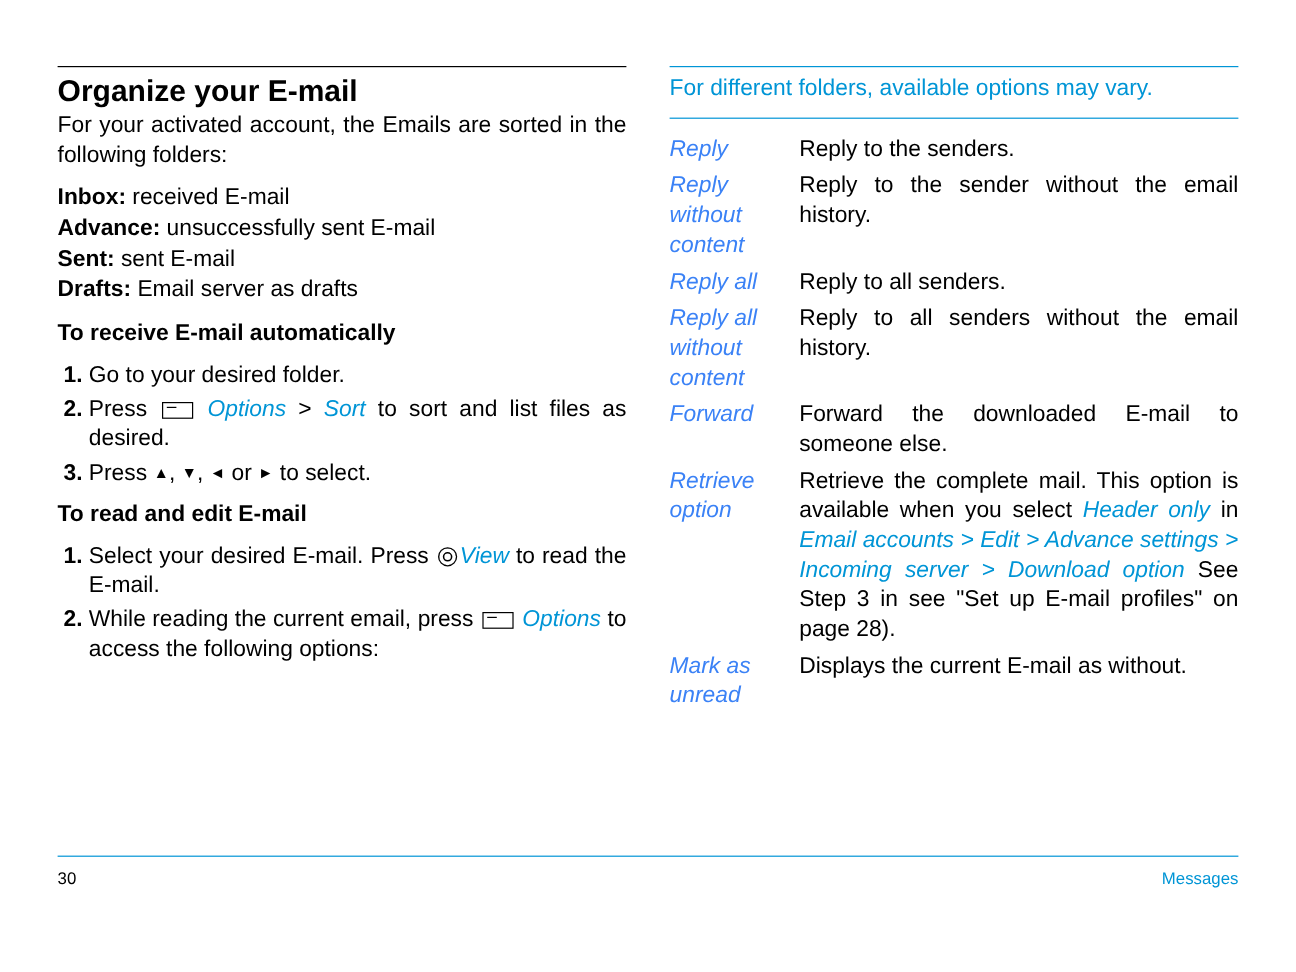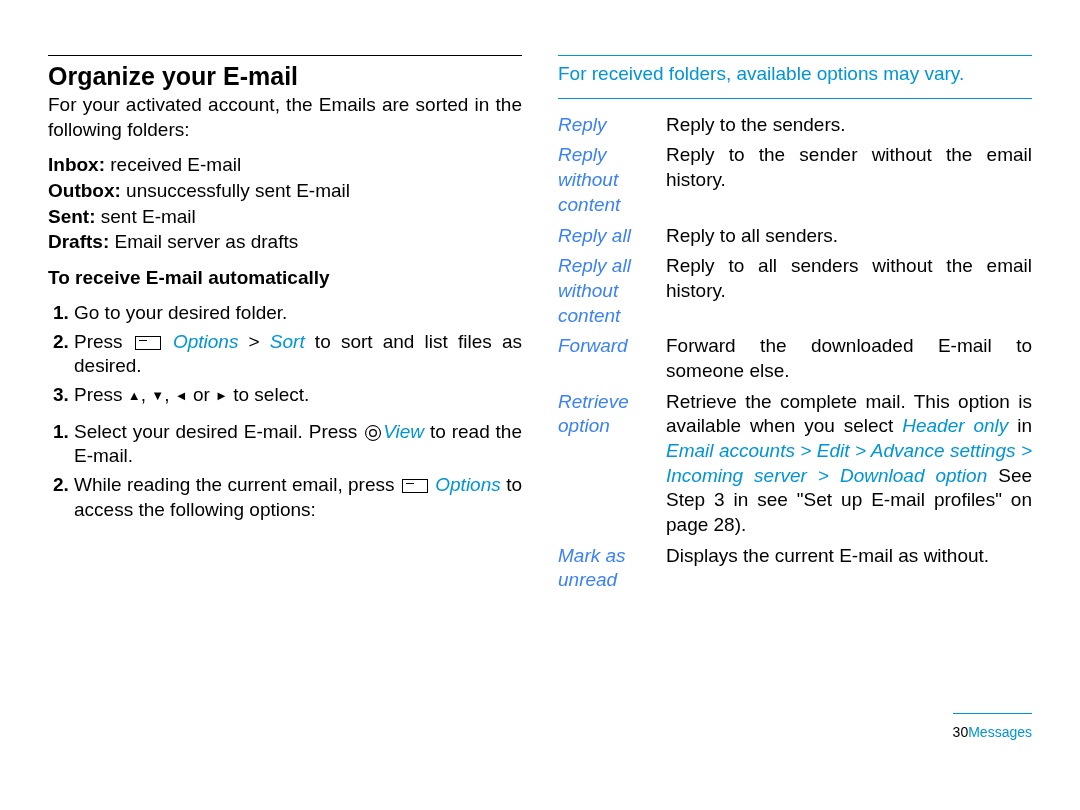--- a/index.html
+++ b/index.html
@@ -10,21 +10,20 @@
     color: #000;
     background: #fff;
   }
   .page {
     width: 1080px;
     height: 770px;
     box-sizing: border-box;
     padding: 55px 48px 30px 48px;
     display: flex;
     flex-direction: column;
-    align-items: flex-end;
   }
   .cols {
     flex: 1;
     display: flex;
     gap: 36px;
   }
   .col {
     flex: 1;
     min-width: 0;
   }
@@ -131,50 +130,51 @@
 
 <div class="page">
   <div class="cols">
 
     <div class="col">
       <div class="hr-top">
         <h2 class="section">Organize your E-mail</h2>
         <p class="justify">For your activated account, the Emails are sorted in the following folders:</p>
         <div class="folder-list">
           <div><b>Inbox:</b><span> received E-mail</span></div>
-          <div><b>Outbox:</b><span> unsuccessfully sent E-mail</span></div>
+          <div><b>Advance:</b><span> unsuccessfully sent E-mail</span></div>
           <div><b>Sent:</b><span> sent E-mail</span></div>
           <div><b>Drafts:</b><span> Email server as drafts</span></div>
         </div>
 
         <div class="subhead">To receive E-mail automatically</div>
         <ol class="numlist">
           <li>Go to your desired folder.</li>
           <li>
             <span>Press </span><span class="icon-softkey"></span><span class="blue italic"> Options</span><span> &gt; </span><span class="blue italic">Sort</span><span> to sort and list files as desired.</span>
           </li>
           <li>
             <span>Press </span><span class="arrow">▲</span><span>, </span><span class="arrow">▼</span><span>, </span><span class="arrow">◄</span><span> or </span><span class="arrow">►</span><span> to select.</span>
           </li>
         </ol>
 
+        <div class="subhead">To read and edit E-mail</div>
         <ol class="numlist">
           <li>
             <span>Select your desired E-mail. Press </span><span class="icon-circle"></span><span class="blue italic">View</span><span> to read the E-mail.</span>
           </li>
           <li>
             <span>While reading the current email, press </span><span class="icon-softkey"></span><span class="blue italic"> Options</span><span> to access the following options:</span>
           </li>
         </ol>
       </div>
     </div>
 
     <div class="col">
       <div class="hr-blue-top hr-blue-bot">
-        <div class="note-blue">For received folders, available options may vary.</div>
+        <div class="note-blue">For different folders, available options may vary.</div>
       </div>
 
       <table class="options">
         <tbody>
             <tr>
               <td class="lbl">Reply</td>
               <td class="desc">Reply to the senders.</td>
             </tr>
         <tr>
               <td class="lbl">Reply without content</td>

